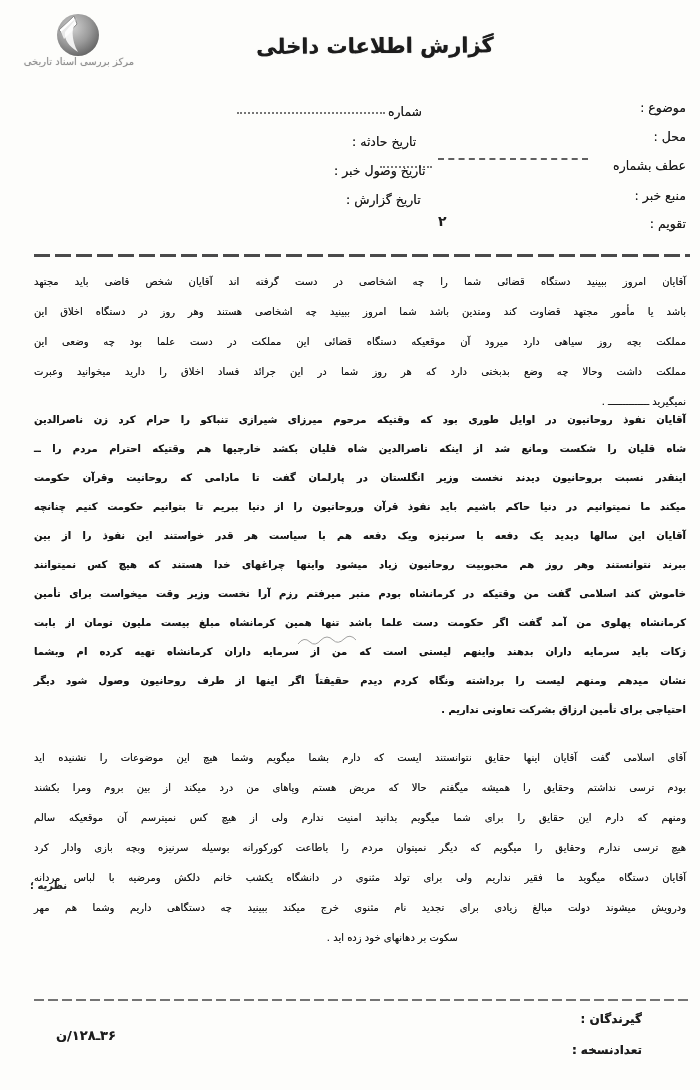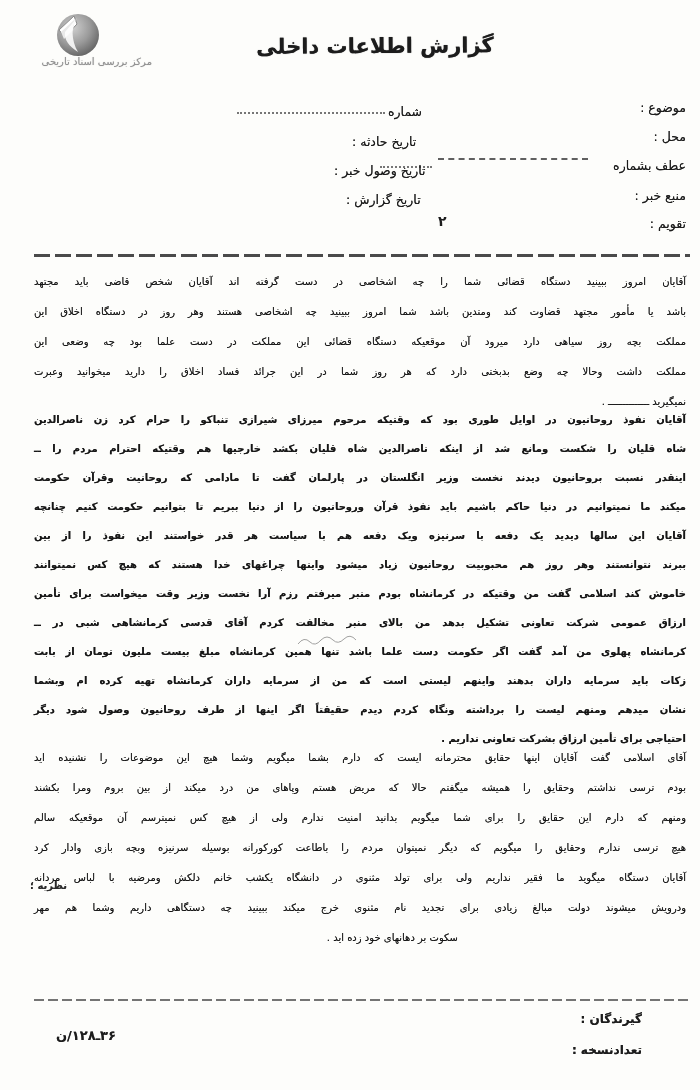--- a/index.html
+++ b/index.html
@@ -5,21 +5,21 @@
   html,body{margin:0;padding:0;}
   body{background:#e8e8e8;font-family:"DejaVu Sans",sans-serif;}
   .page{
     position:relative;width:700px;height:1090px;margin:0 auto;
     background:#fdfdfb;overflow:hidden;color:#1c1c1c;
   }
   .fa{direction:rtl;unicode-bidi:embed;}
   .abs{position:absolute;}
   
   .logo-caption{
-    position:absolute;left:6px;top:56px;width:146px;text-align:right;
+    position:absolute;left:6px;top:56px;width:146px;text-align:center;
     font-size:10px;color:#909090;letter-spacing:.3px;
     text-shadow:0 0 1px #bdbdbd;
   }
   
   .doc-title{
     position:absolute;left:238px;top:34px;width:274px;text-align:center;
     font-size:21px;font-weight:bold;letter-spacing:.5px;
     text-shadow:0 0 .7px rgba(0,0,0,.75);
     transform:rotate(-.4deg);
   }
@@ -113,33 +113,32 @@
   </div>
 
   <div class="para tight" style="top:405px">
     <div class="bline">آقایان نفوذ روحانیون در اوایل طوری بود که وقتیکه مرحوم میرزای شیرازی تنباکو را حرام کرد زن ناصرالدین</div>
     <div class="bline">شاه قلیان را شکست ومانع شد از اینکه ناصرالدین شاه قلیان بکشد خارجیها هم وقتیکه احترام مردم را ــ</div>
     <div class="bline">اینقدر نسبت بروحانیون دیدند نخست وزیر انگلستان در پارلمان گفت تا مادامی که روحانیت وقرآن حکومت</div>
     <div class="bline">میکند ما نمیتوانیم در دنیا حاکم باشیم باید نفوذ قرآن وروحانیون را از دنیا ببریم تا بتوانیم حکومت کنیم چنانچه</div>
     <div class="bline">آقایان این سالها دیدید یک دفعه با سرنیزه ویک دفعه هم با سیاست هر قدر خواستند این نفوذ را از بین</div>
     <div class="bline">ببرند نتوانستند وهر روز هم محبوبیت روحانیون زیاد میشود واینها چراغهای خدا هستند که هیچ کس نمیتوانند</div>
     <div class="bline">خاموش کند اسلامی گفت من وقتیکه در کرمانشاه بودم منبر میرفتم رزم آرا نخست وزیر وقت میخواست برای تأمین</div>
-    <div class="bline">ارزاق عمومی شرکت تعاونی تشکیل بدهد من بالای منبر مخالفت کردم آقای قدسی کرمانشاهی شبی در ــ</div>
     <div class="bline">کرمانشاه پهلوی من آمد گفت اگر حکومت دست علما باشد تنها همین کرمانشاه مبلغ بیست ملیون تومان از بابت</div>
     <div class="bline">زکات باید سرمایه داران بدهند واینهم لیستی است که من از سرمایه داران کرمانشاه تهیه کرده ام وبشما</div>
     <div class="bline">نشان میدهم ومنهم لیست را برداشته ونگاه کردم دیدم حقیقتاً اگر اینها از طرف روحانیون وصول شود دیگر</div>
     <div class="bline lastline">احتیاجی برای تأمین ارزاق بشرکت تعاونی نداریم .</div>
   </div>
 
   <svg class="scribble" width="70" height="16" viewBox="0 0 70 16">
     <path d="M2 10 q6 -8 12 -2 q5 5 11 -2 q6 -6 12 0 q5 5 11 -1 q6 -6 12 1" fill="none" stroke="#555" stroke-width="1"></path>
   </svg>
 
   <div class="para" style="top:743px">
-    <div class="bline">آقای اسلامی گفت آقایان اینها حقایق محترمانه ایست که دارم بشما میگویم وشما هیچ این موضوعات را نشنیده اید</div>
+    <div class="bline">آقای اسلامی گفت آقایان اینها حقایق نتوانستند ایست که دارم بشما میگویم وشما هیچ این موضوعات را نشنیده اید</div>
     <div class="bline">بودم ترسی نداشتم وحقایق را همیشه میگفتم حالا که مریض هستم وپاهای من درد میکند از بین بروم ومرا بکشند</div>
     <div class="bline">ومنهم که دارم این حقایق را برای شما میگویم بدانید امنیت ندارم ولی از هیچ کس نمیترسم آن موقعیکه سالم</div>
     <div class="bline">هیچ ترسی ندارم وحقایق را میگویم که دیگر نمیتوان مردم را باطاعت کورکورانه بوسیله سرنیزه وبچه بازی وادار کرد</div>
     <div class="bline">آقایان دستگاه میگوید ما فقیر نداریم ولی برای تولد مثنوی در دانشگاه یکشب خانم دلکش ومرضیه با لباس مردانه</div>
     <div class="bline">ودرویش میشوند دولت مبالغ زیادی برای تجدید نام مثنوی خرج میکند ببینید چه دستگاهی داریم وشما هم مهر</div>
     <div class="bline lastline indent-last">سکوت بر دهانهای خود زده اید .</div>
   </div>
 
   <div class="marginal-note">نظریه ؛</div>
 

